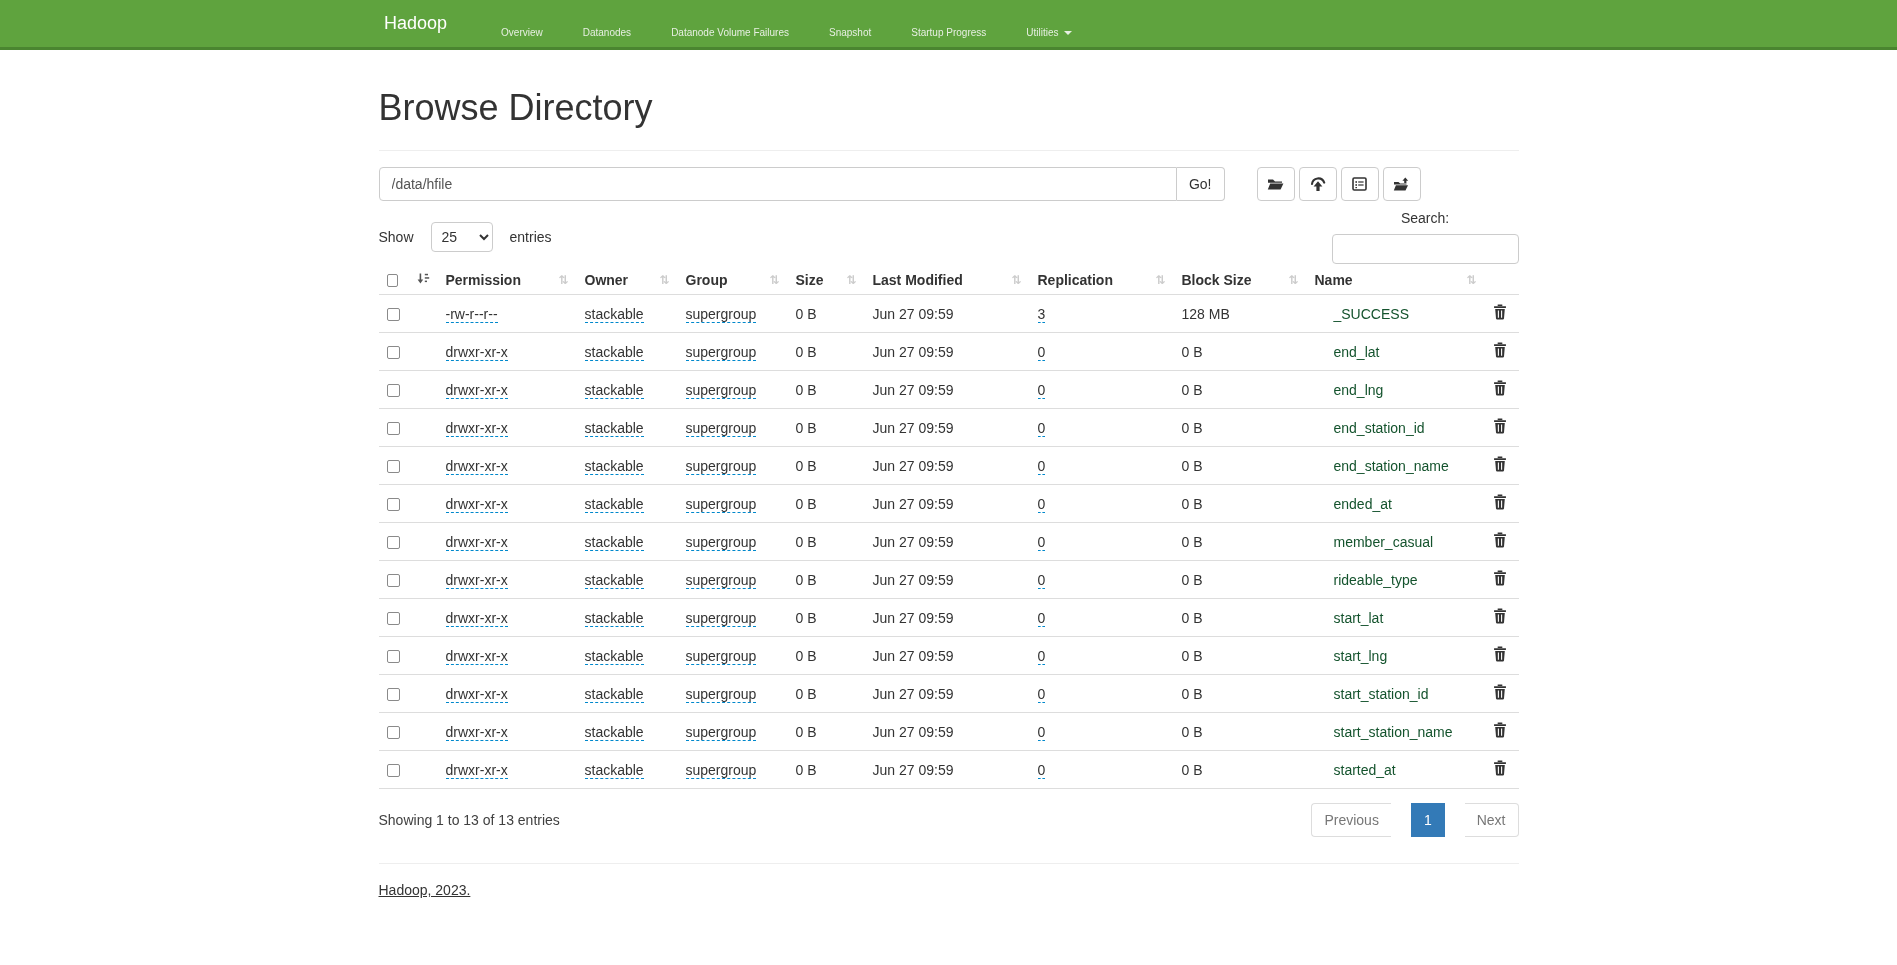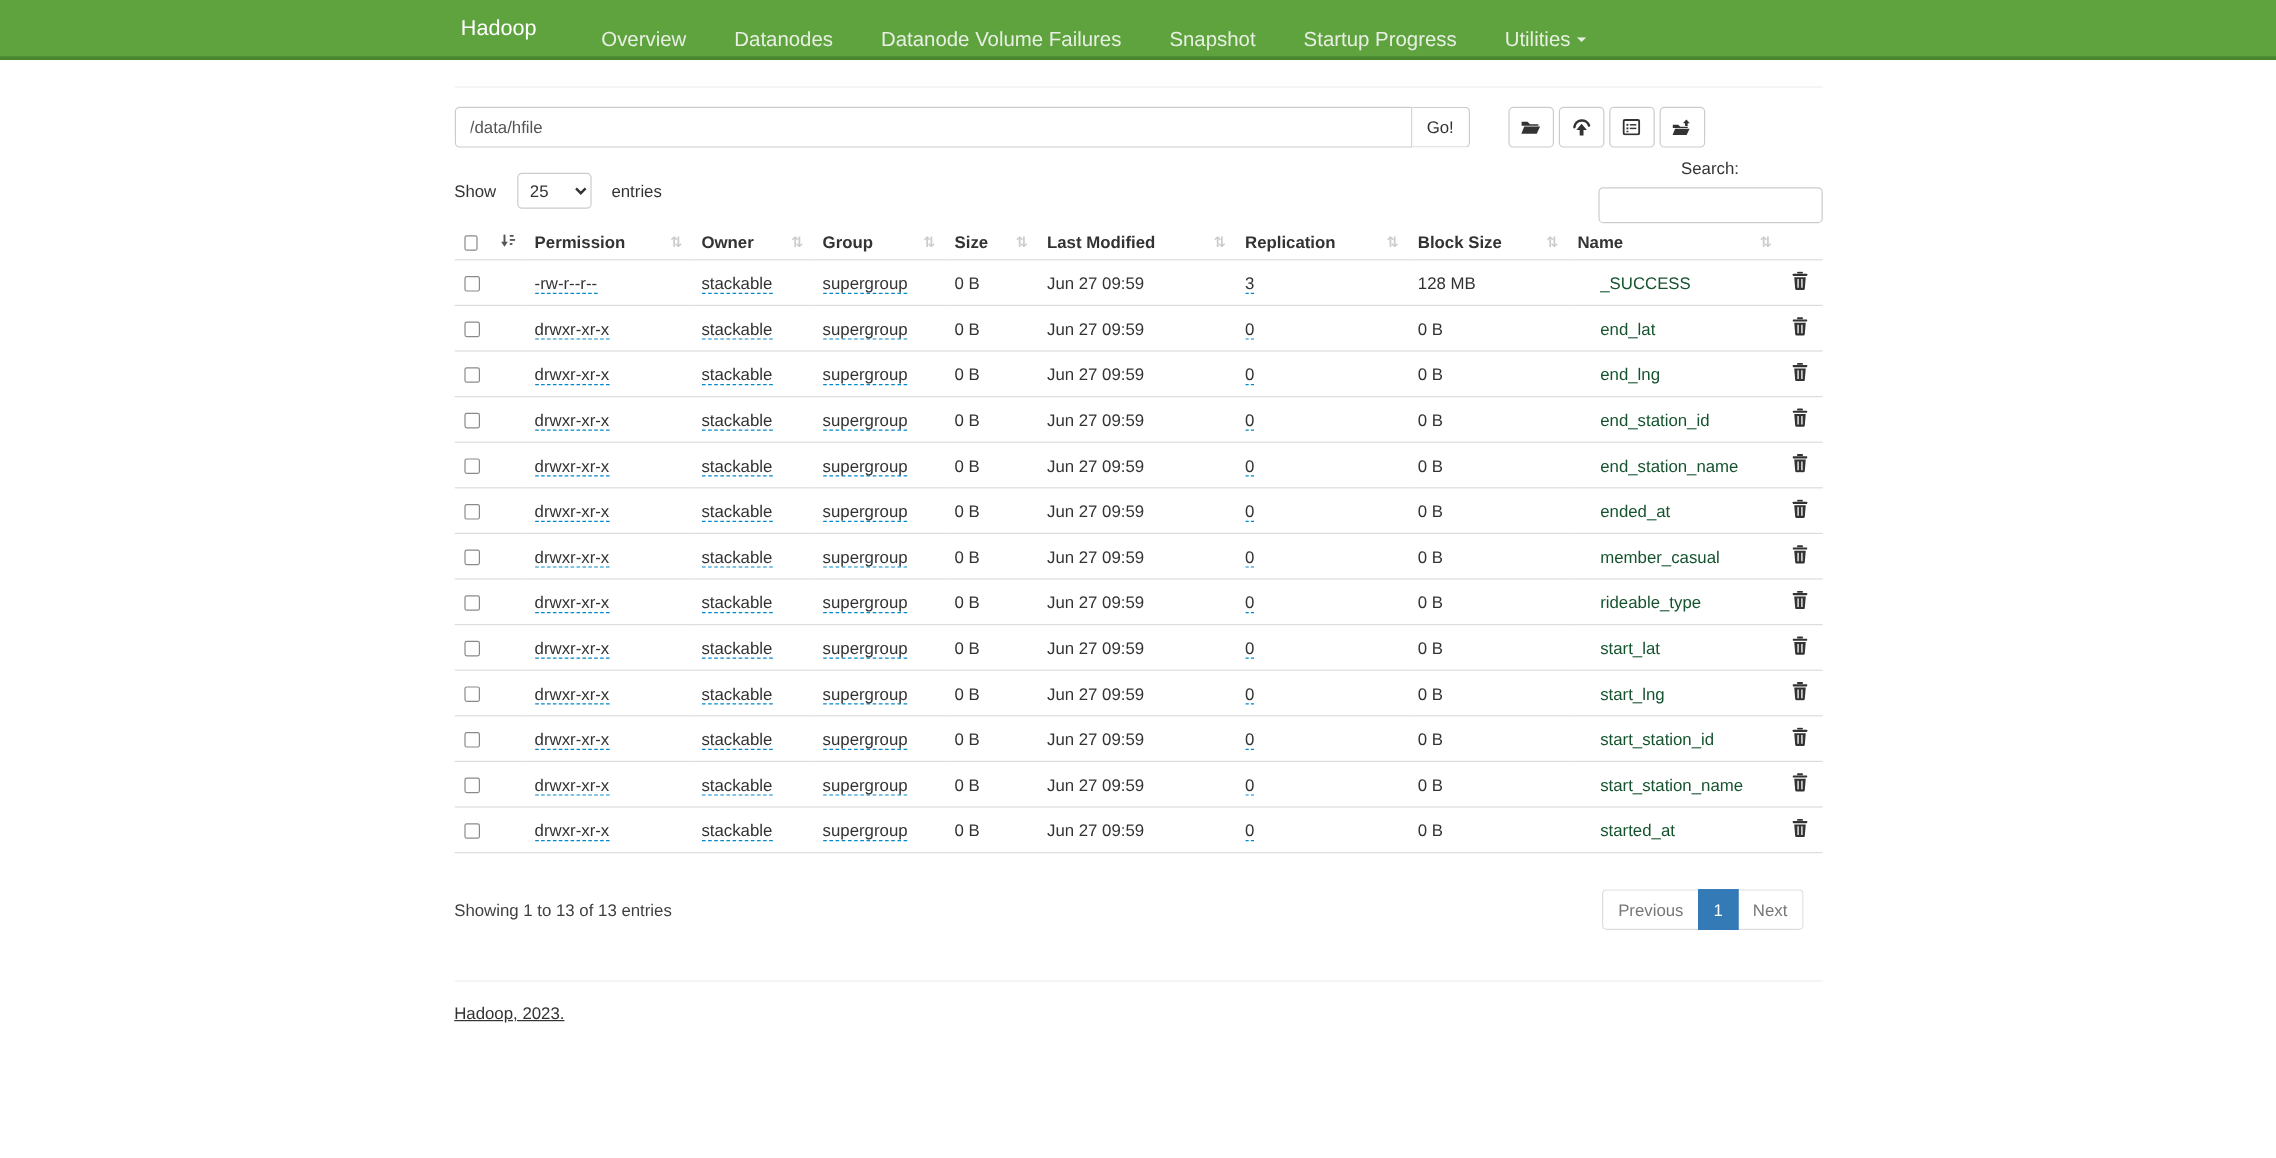--- a/index.html
+++ b/index.html
@@ -24,21 +24,21 @@
   }
   .navbar .brand {
     color: #ffffff;
     font-size: 18px;
     padding: 0 15px 0 0;
     margin-right: 12px;
     cursor: pointer;
   }
   .navbar .nav-item {
     color: #e7efe2;
-    font-size: 17px;
+    font-size: 10px;
     padding: 15px 13px;
     cursor: pointer;
     margin-top: 18px;
   }
   .caret {
     display: inline-block;
     width: 0; height: 0;
     margin-left: 5px;
     vertical-align: middle;
     border-top: 4px dashed #e7efe2;
@@ -187,21 +187,21 @@
   .trash-btn { background: none; border: none; padding: 0; cursor: pointer; }
 
   
   .table-footer {
     margin-top: 14px;
     display: flex;
     align-items: center;
     justify-content: space-between;
   }
   .dt-info { font-size: 14px; color: #404040; }
-  .pagination { display: flex; list-style: none; margin: 16px; padding: 0; }
+  .pagination { display: flex; list-style: none; margin: 0; padding: 0; gap: 20px; }
   .page-item {
     font-size: 14px;
     padding: 6px 12px;
     border: 1px solid #ddd;
     background: #fff;
     color: #777;
     cursor: pointer;
     line-height: 20px;
   }
   .page-item.prev { border-radius: 4px 0 0 4px; border-right: none; }
@@ -223,20 +223,21 @@
   <span class="nav-item">Datanode Volume Failures</span>
   <span class="nav-item">Snapshot</span>
   <span class="nav-item">Startup Progress</span>
   <span class="nav-item">
     <span>Utilities</span><span class="caret"></span>
   </span>
 </nav>
 
 <div class="container">
 
+  <h1 class="page-title">Browse Directory</h1>
   <hr class="title-rule">
 
   <div class="path-row">
     <div class="input-group">
       <input class="path-input" type="text" value="/data/hfile" style="">
       <button class="go-btn">Go!</button>
     </div>
     <div class="toolbar">
       <button class="icon-btn">
         <span>

